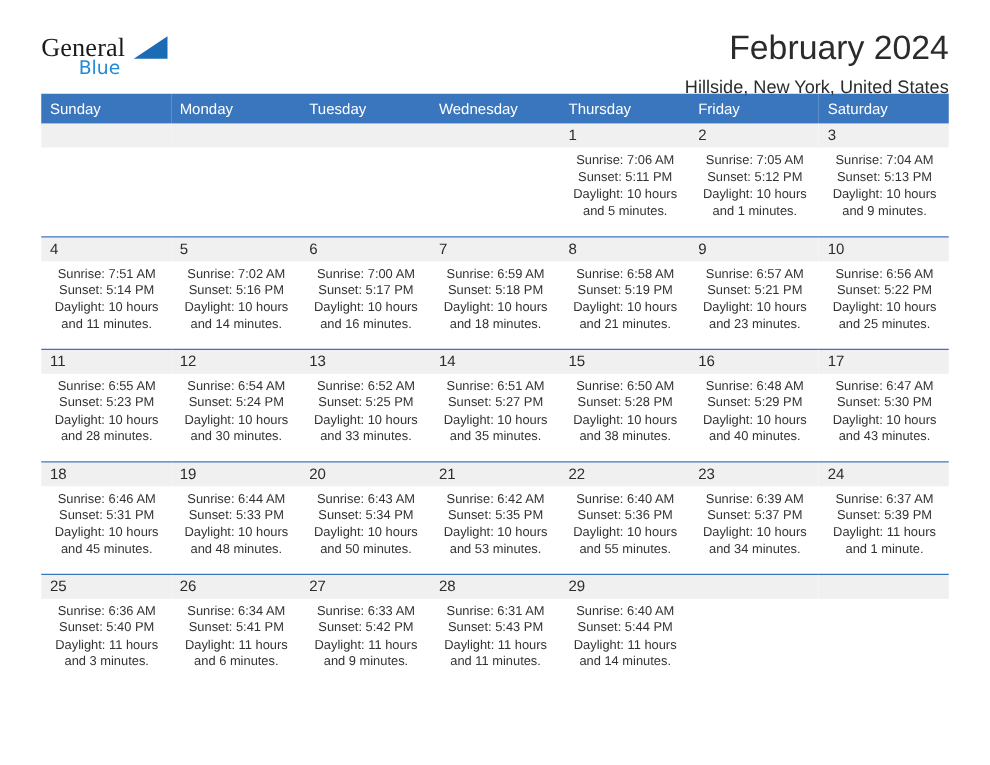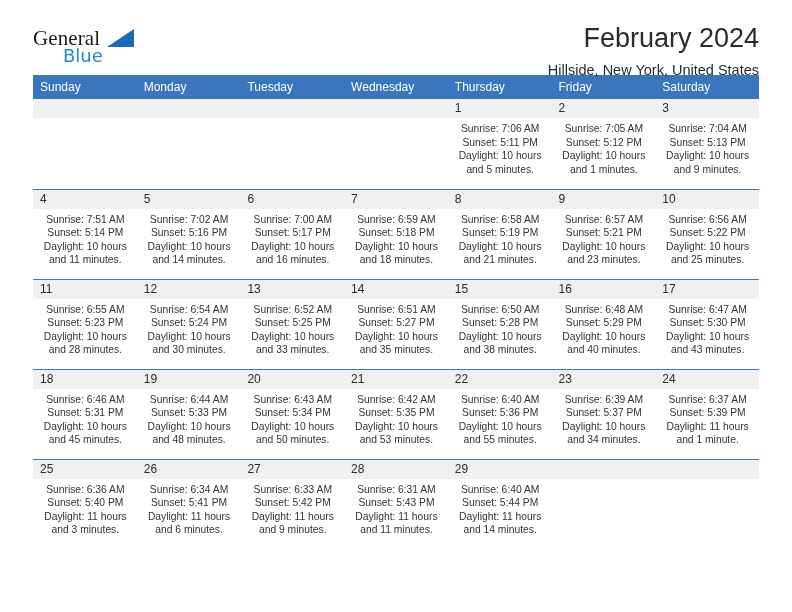--- a/index.html
+++ b/index.html
@@ -49,21 +49,21 @@
     top: 3px;
     width: 0;
     height: 0;
     border-left: 27px solid transparent;
     border-bottom: 18px solid #1b6cb5;
   }
   .logo-blue {
     position: absolute;
     left: 30px;
     top: 19px;
-    font-size: 18px;
+    font-size: 15px;
     color: #2389d6;
     font-family: "DejaVu Sans", sans-serif;
   }
   .title-block {
     position: absolute;
     right: 0;
     top: 22px;
     text-align: right;
   }
   .cal-title {

